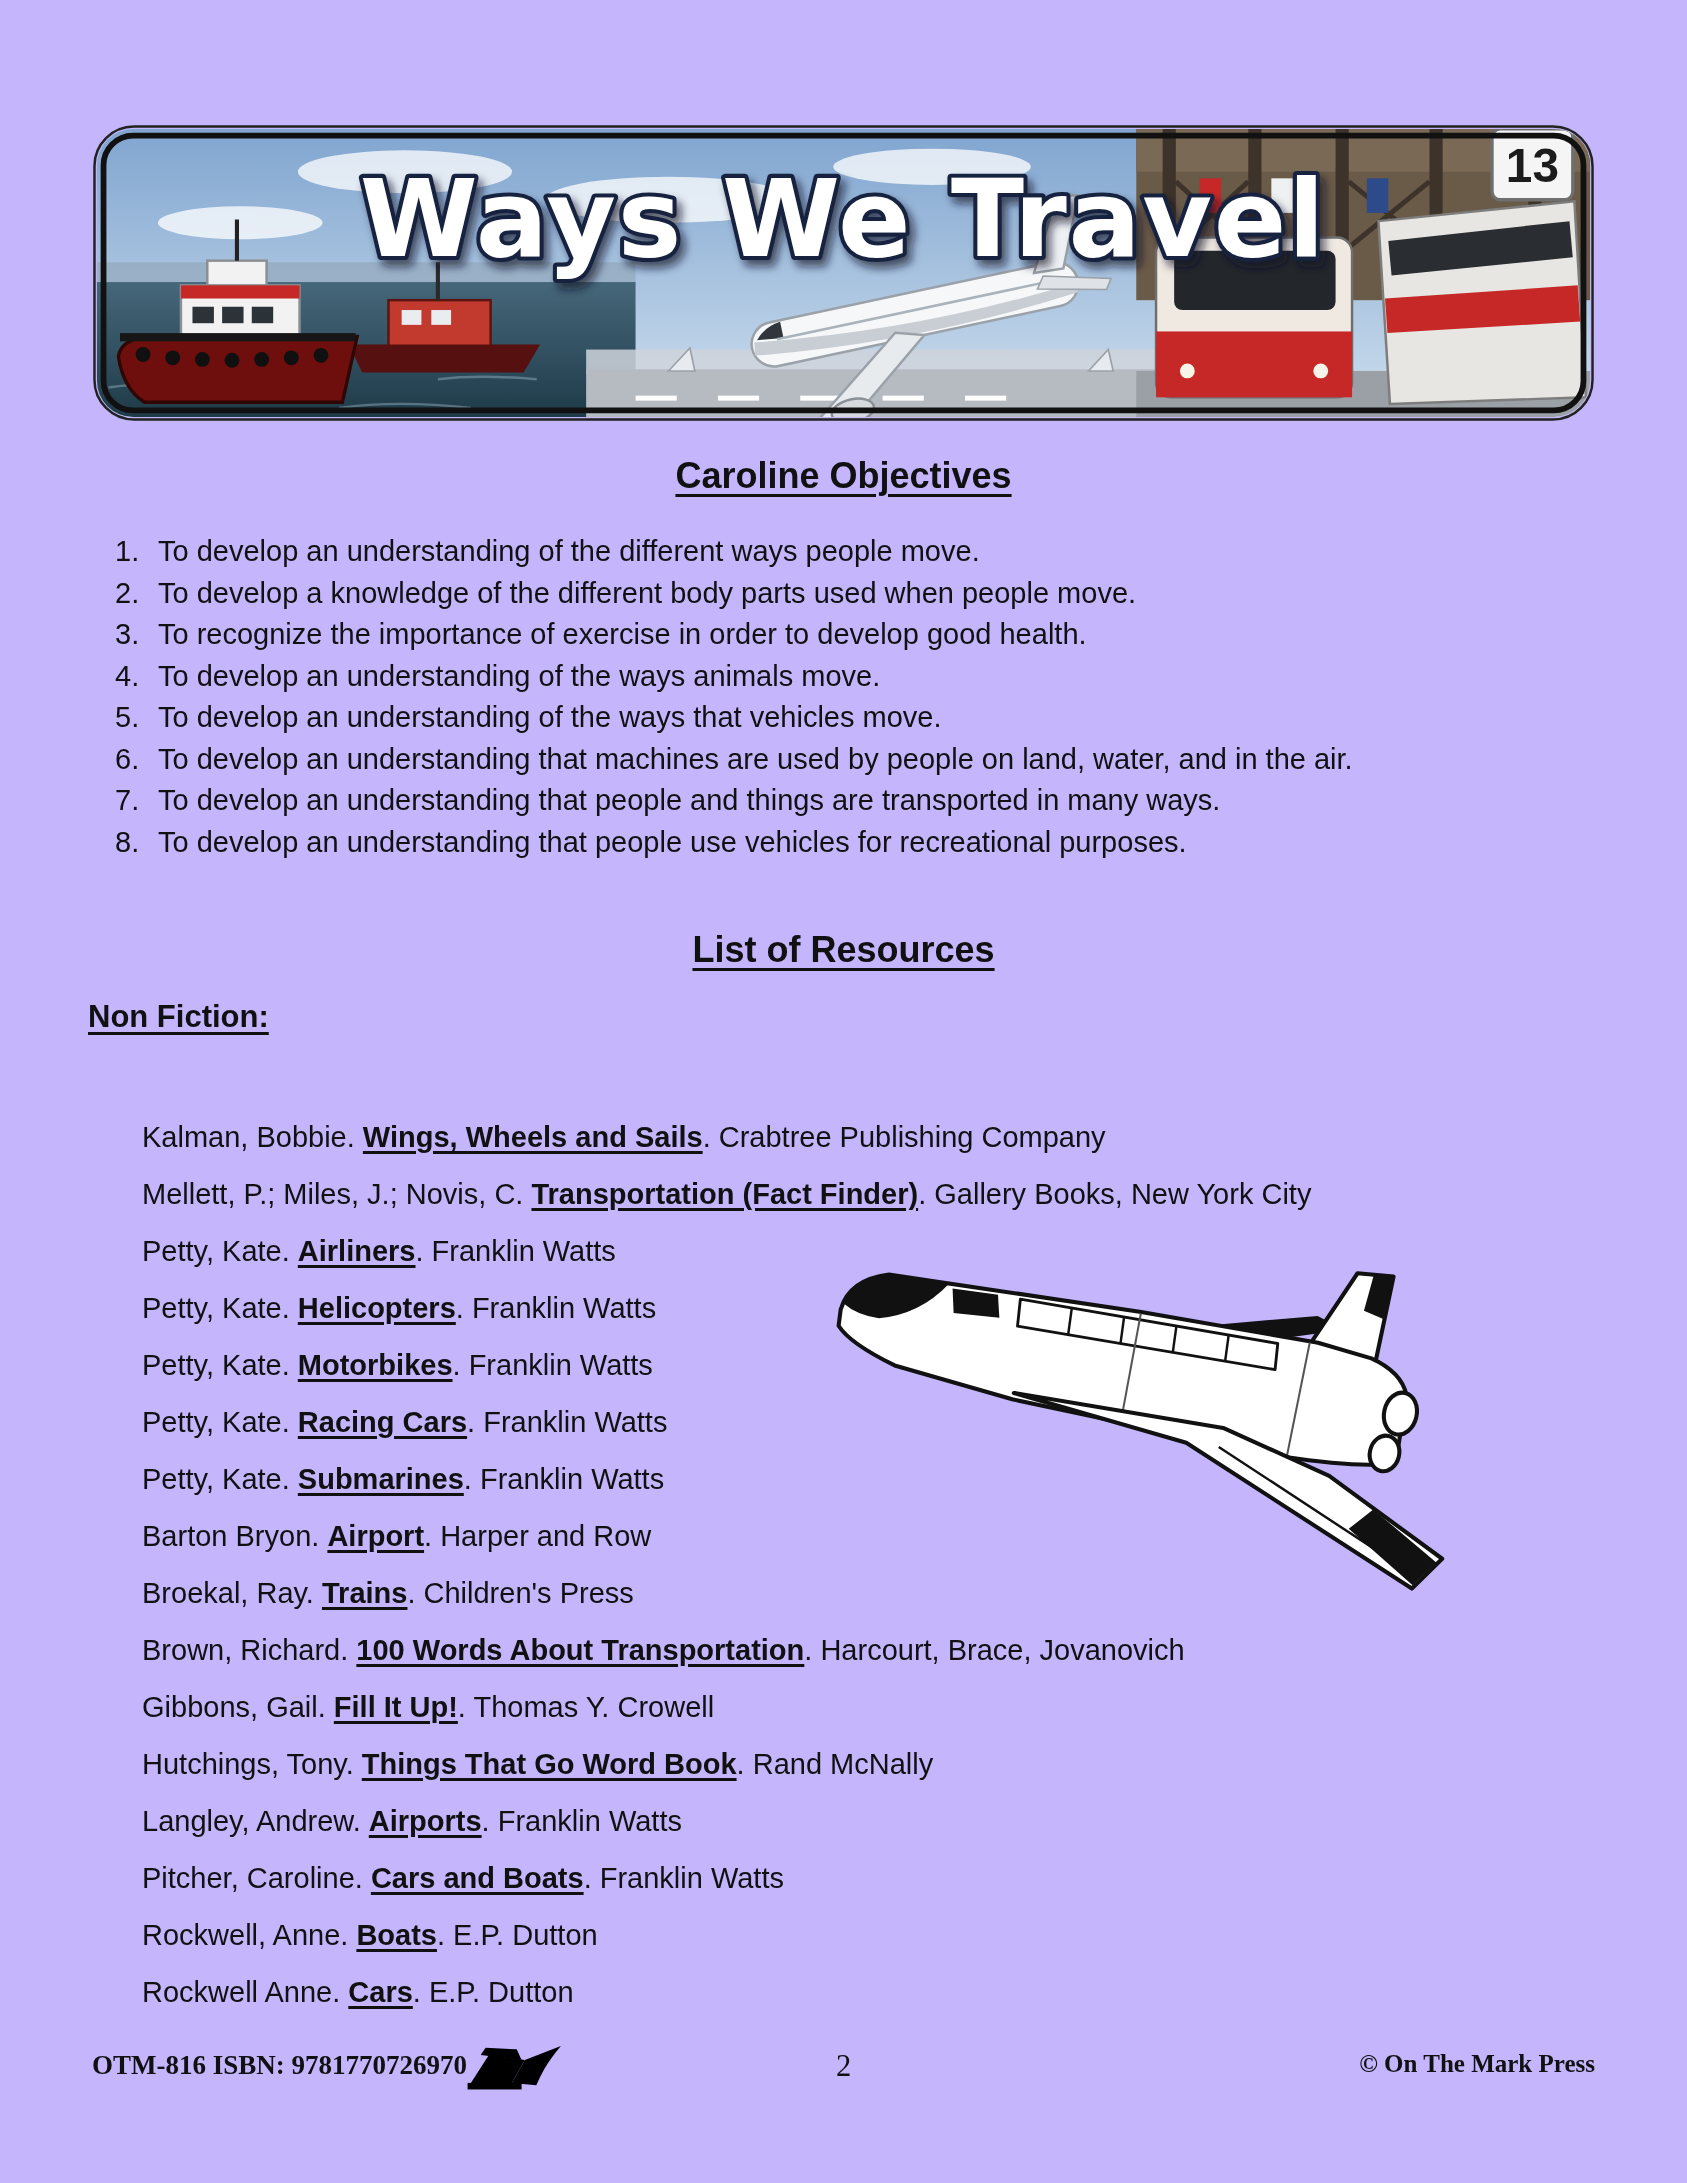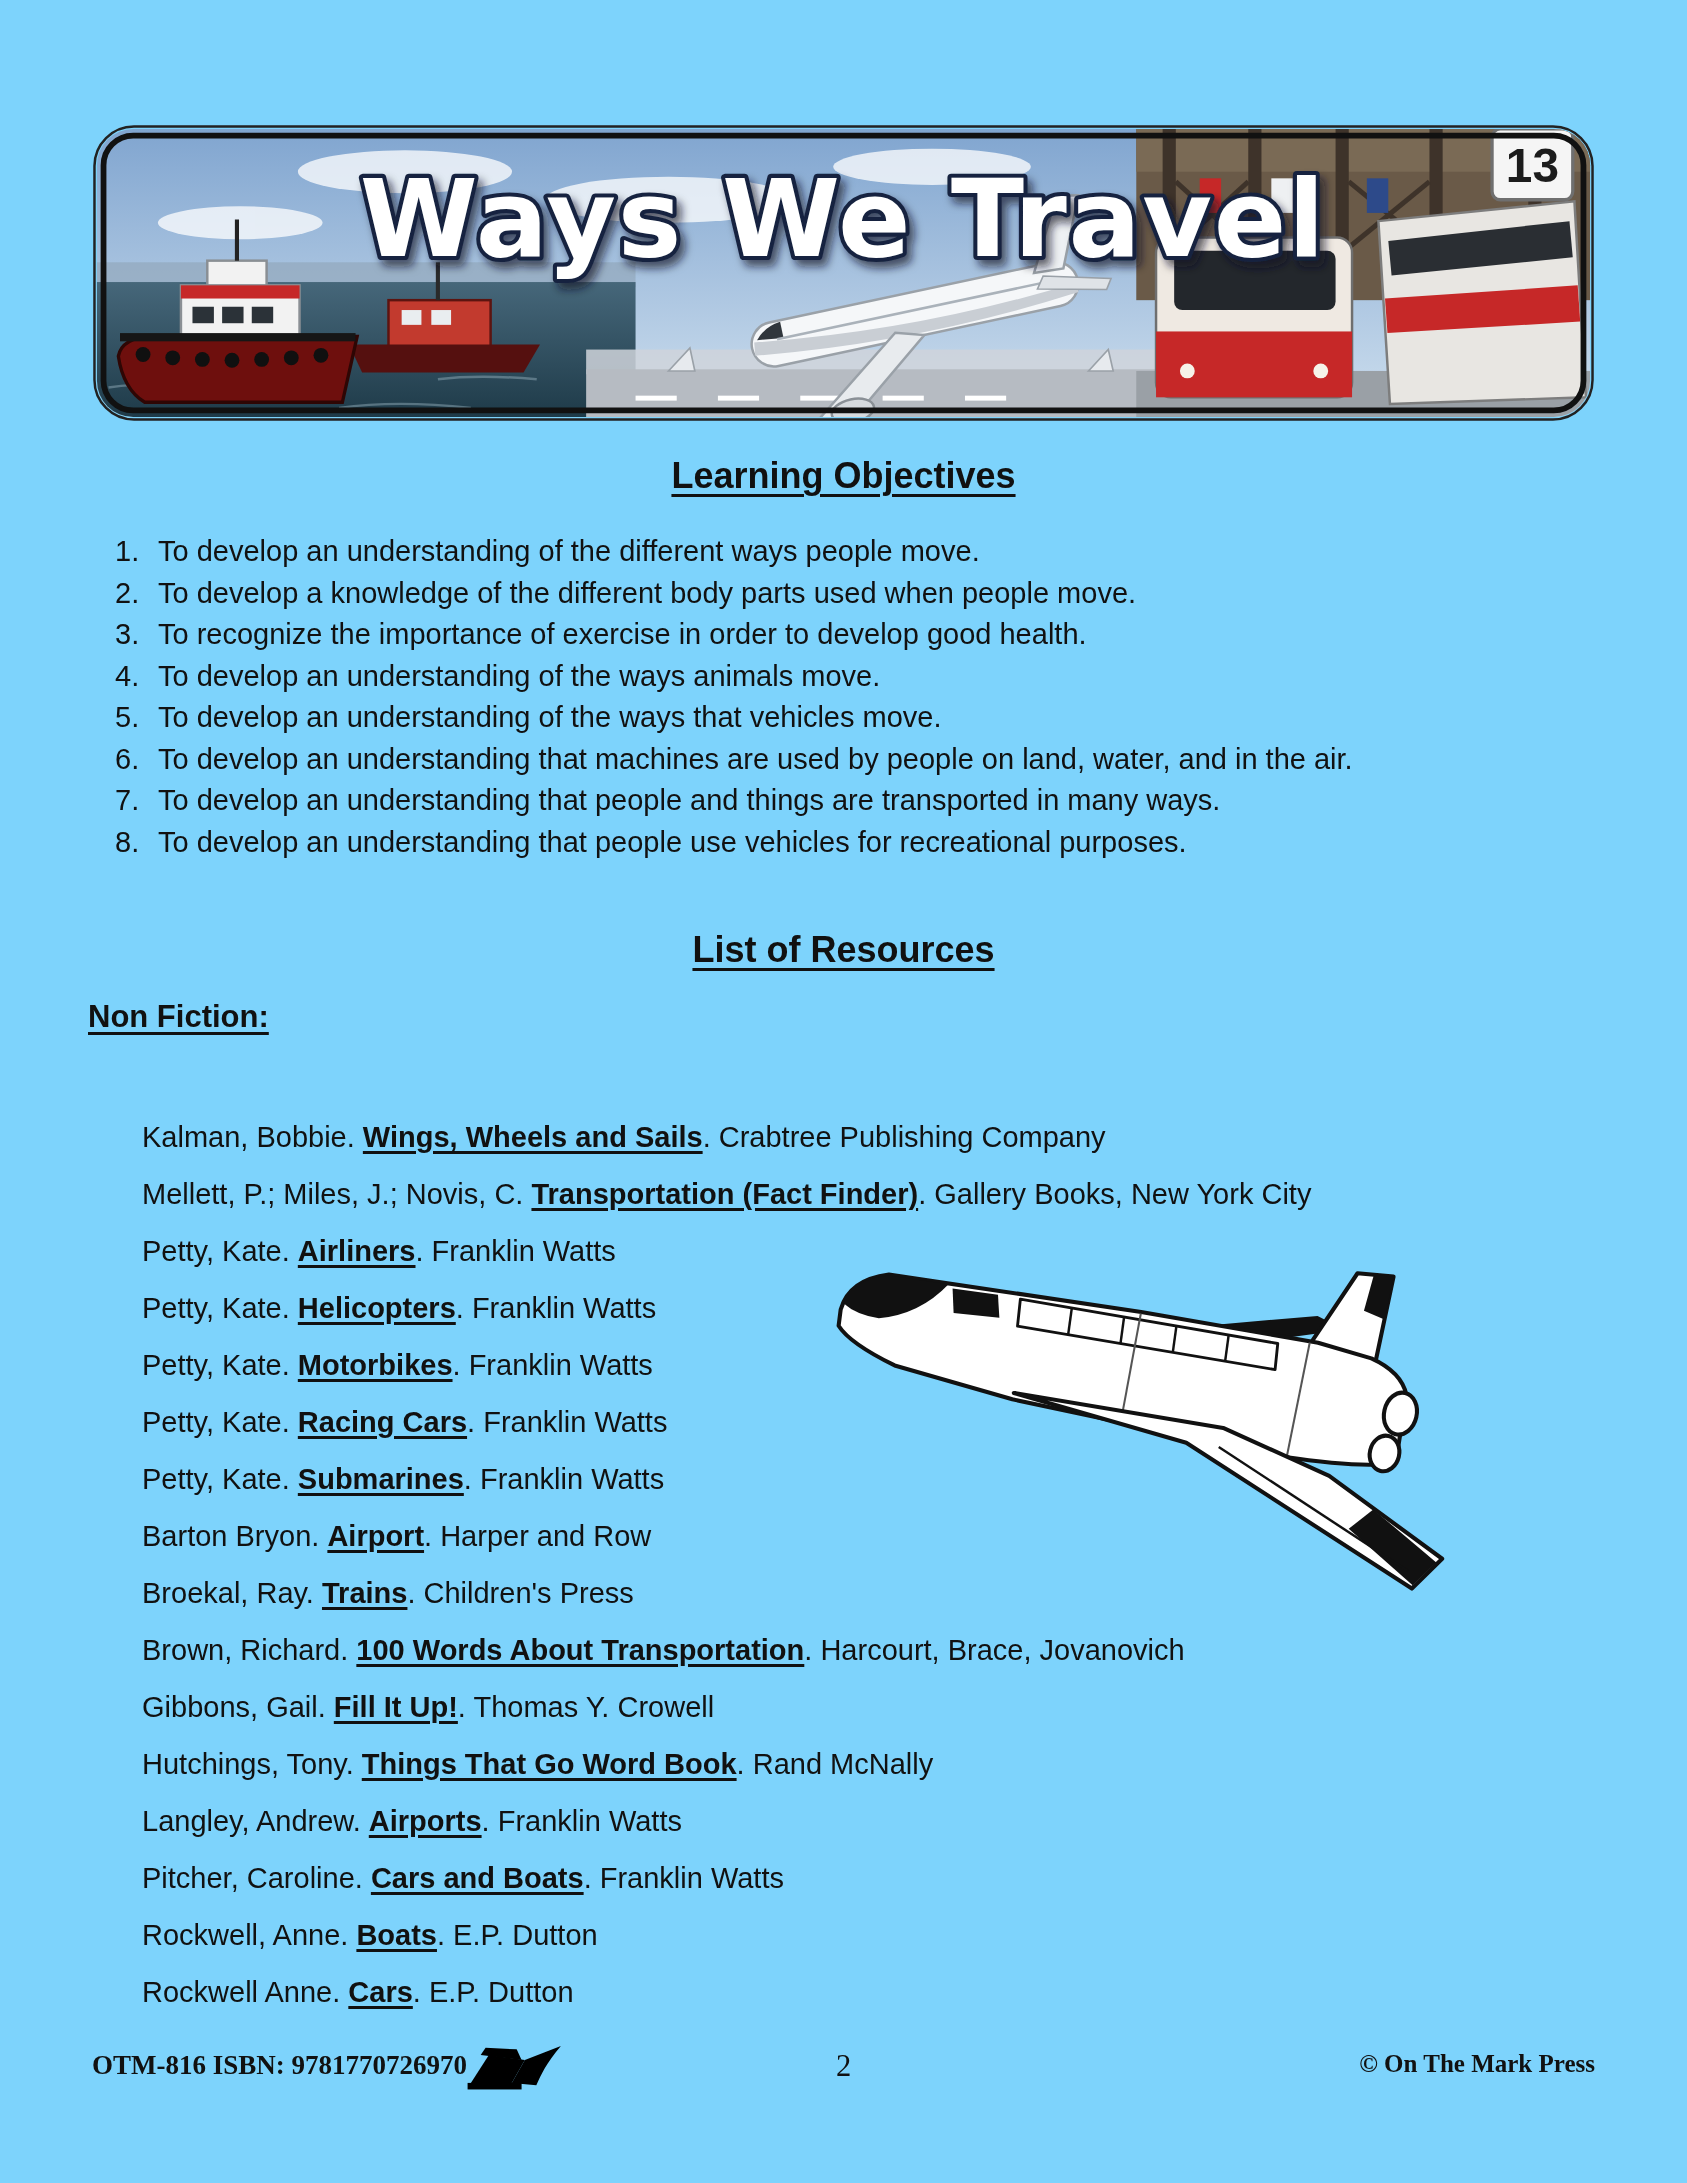--- a/index.html
+++ b/index.html
@@ -1,17 +1,17 @@
 <!DOCTYPE html>
 <html style="font-size:13px"><head>
 <meta charset="utf-8">
 <style>
   html,body { margin:0; padding:0; background:#e8e8e8; }
   .page {
-    position:relative; width:1687px; height:2183px; background:#7dd3fc;
+    position:relative; width:1687px; height:2183px; background:#c4b5fd;
     font-family:"Liberation Sans", sans-serif; color:#111; overflow:hidden;
     margin:0 auto;
   }
 
   
   .banner { position:absolute; left:92px; top:124px; width:1503px; height:298px; }
   .banner svg { display:block; width:100%; height:100%; }
   .banner-title-text {
     font-family:"DejaVu Sans", sans-serif; font-weight:bold;
     letter-spacing:2px;
@@ -198,21 +198,21 @@
         </g>
 
         <text class="banner-title-text" x="912" y="160" font-size="130" text-anchor="middle" fill="#ffffff" stroke="#16243f" stroke-width="10" stroke-linejoin="round" style="paint-order:stroke" filter="url(#tshadow)">Ways We Travel</text>
       </g>
 
       <rect x="3" y="3" width="1819" height="356" rx="48" fill="none" stroke="#222" stroke-width="3"></rect>
       <rect x="14" y="14" width="1797" height="334" rx="36" fill="none" stroke="#111" stroke-width="7"></rect>
     </svg>
   </div>
 
-  <div class="h-center objectives-heading">Learning Objectives</div>
+  <div class="h-center objectives-heading">Caroline Objectives</div>
 
   <div class="objectives">
     <div class="objective">
       <span class="obj-num">1.</span>
       <span class="obj-text">To develop an understanding of the different ways people move.</span>
     </div>
     <div class="objective">
       <span class="obj-num">2.</span>
       <span class="obj-text">To develop a knowledge of the different body parts used when people move.</span>
     </div>

